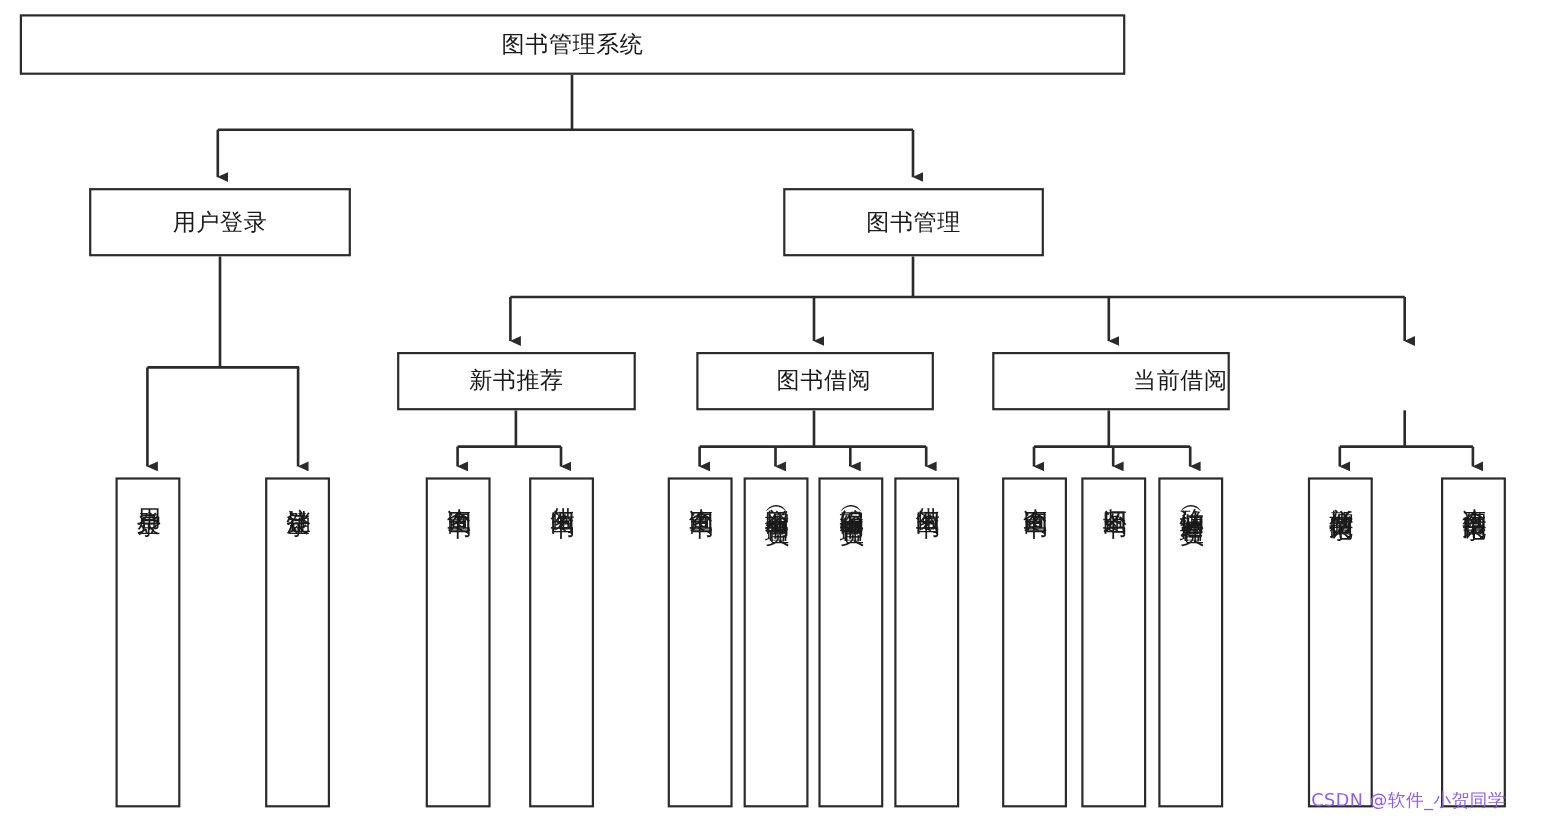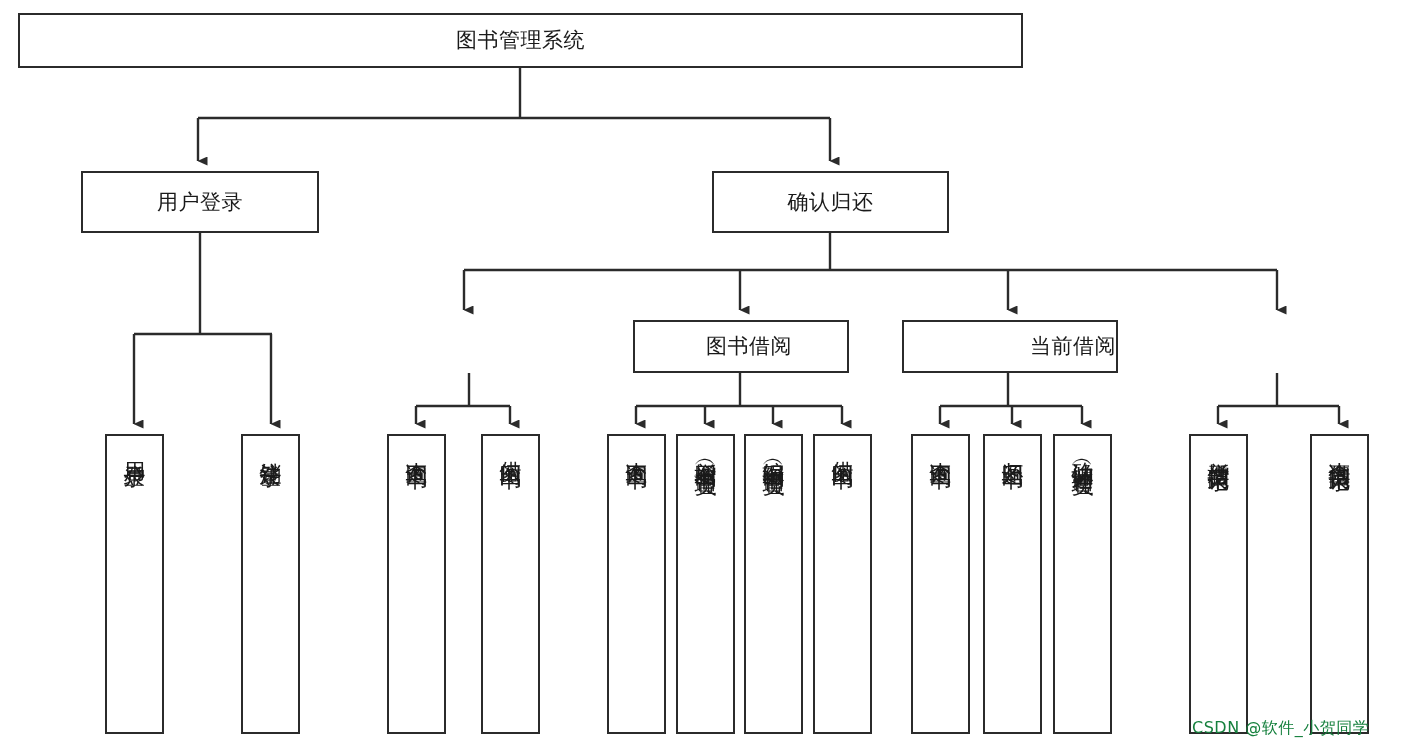--- a/index.html
+++ b/index.html
@@ -56,21 +56,21 @@
   }
   .node.vertical .node-label {
     writing-mode: vertical-rl;
     text-orientation: upright;
     font-size: 22px;
     letter-spacing: 2px;
     line-height: 1;
   }
   .watermark {
     position: absolute;
-    color: #15803d;
+    color: #8b5cf6;
     font-size: 16px;
     letter-spacing: 0.5px;
     white-space: nowrap;
     font-family: "DejaVu Sans", "Liberation Sans", sans-serif;
   }
 </style>
 </head>
 <body>
 
 <div id="diagram-root">
@@ -126,23 +126,26 @@
   </svg>
 
   <div class="node root horizontal" style="left:18px; top:13px; width:1005px; height:55px;">
     <span class="node-label">图书管理系统</span>
   </div>
 
   <div class="node horizontal" style="left:81px; top:171px; width:238px; height:62px;">
     <span class="node-label">用户登录</span>
   </div>
   <div class="node horizontal" style="left:712px; top:171px; width:237px; height:62px;">
-    <span class="node-label">确认归还</span>
+    <span class="node-label">图书管理</span>
   </div>
 
+  <div class="node horizontal" style="left:361px; top:320px; width:217px; height:53px;">
+    <span class="node-label">新书推荐</span>
+  </div>
   <div class="node horizontal" style="left:633px; top:320px; width:216px; height:53px;padding-left:16px;">
     <span class="node-label">图书借阅</span>
   </div>
   <div class="node horizontal" style="left:902px; top:320px; width:216px; height:53px;justify-content:flex-end;">
     <span class="node-label">当前借阅</span>
   </div>
 
   <div class="node vertical" style="left:105px; top:434px; width:59px; height:300px;">
     <span class="node-label">用户登录</span>
   </div>

